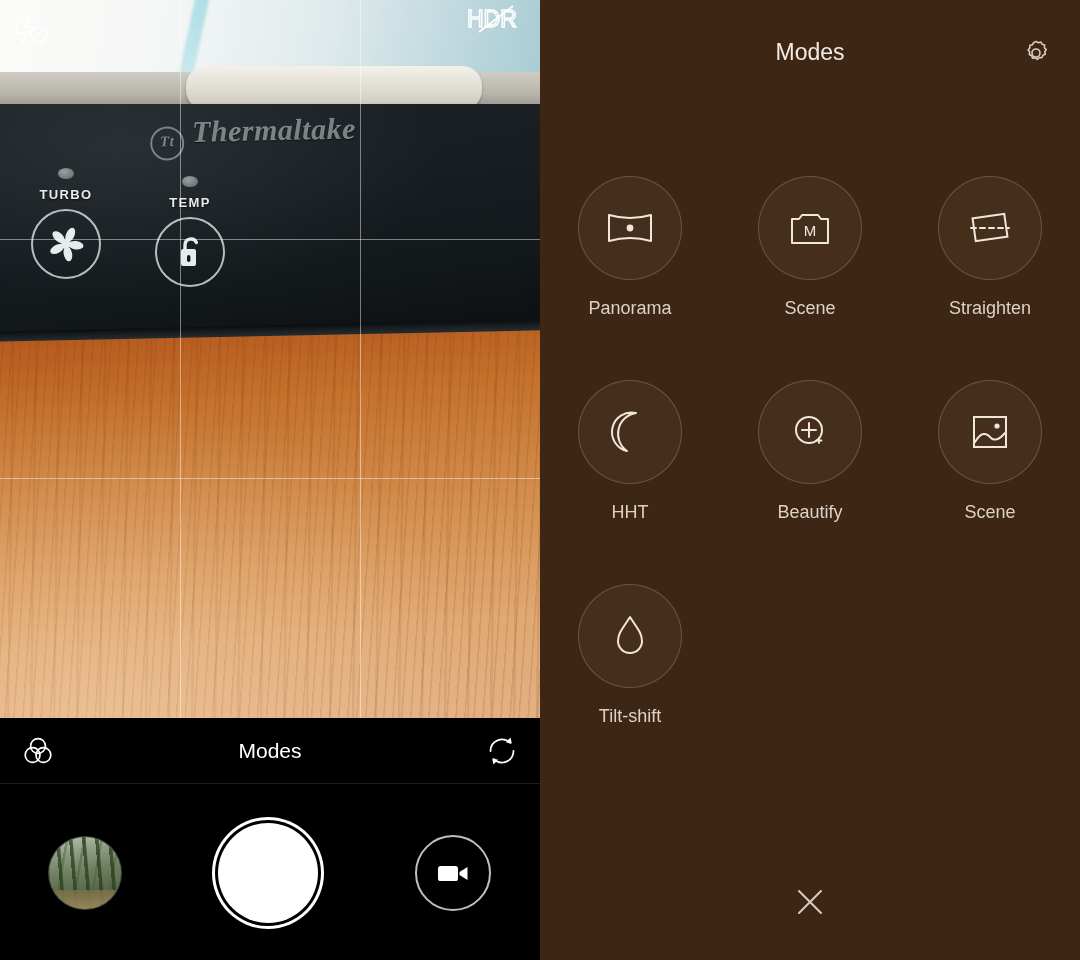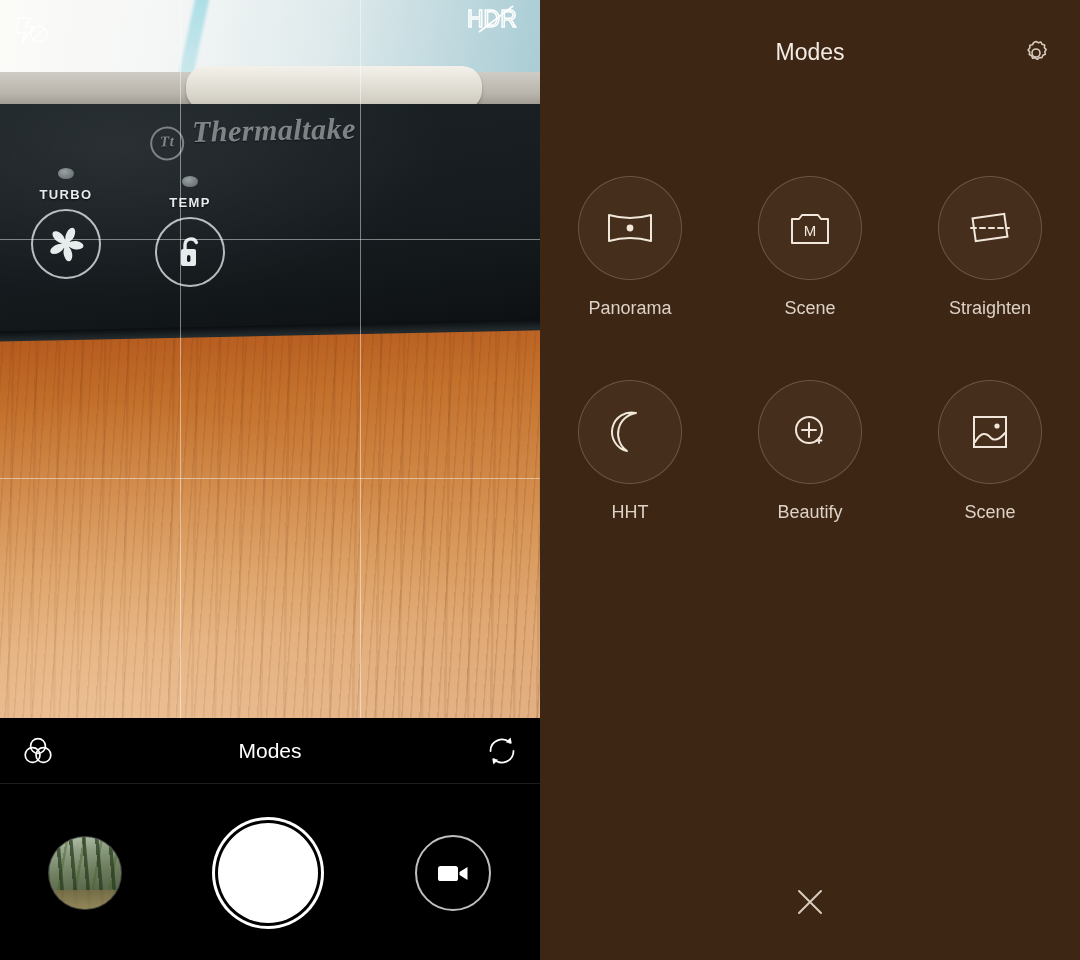--- a/index.html
+++ b/index.html
@@ -303,20 +303,28 @@
         <div class="disc">
           <svg width="42" height="42" viewBox="0 0 42 42">
             <rect x="5" y="6" width="32" height="30" fill="none" stroke="#f0e6da" stroke-width="2"></rect>
             <circle cx="28" cy="15" r="2.6" fill="#f0e6da"></circle>
             <path d="M6 31c6-10 11-10 16-4 3 3 8 2 14-5" fill="none" stroke="#f0e6da" stroke-width="2" stroke-linecap="round"></path>
           </svg>
         </div>
         <div class="m-label">Scene</div>
       </div>
 
+      <div class="mode">
+        <div class="disc">
+          <svg width="38" height="48" viewBox="0 0 38 48">
+            <path d="M19 5c7 11 12 16 12 24a12 12 0 0 1-24 0C7 21 12 16 19 5z" fill="none" stroke="#f0e6da" stroke-width="2" stroke-linejoin="round"></path>
+          </svg>
+        </div>
+        <div class="m-label">Tilt-shift</div>
+      </div>
     </div>
 
     <div class="close-btn">
       <svg width="34" height="34" viewBox="0 0 34 34">
         <path d="M6 6l22 22M28 6L6 28" stroke="#d8ccbf" stroke-width="2" stroke-linecap="round"></path>
       </svg>
     </div>
   </div>
 </div>
 

